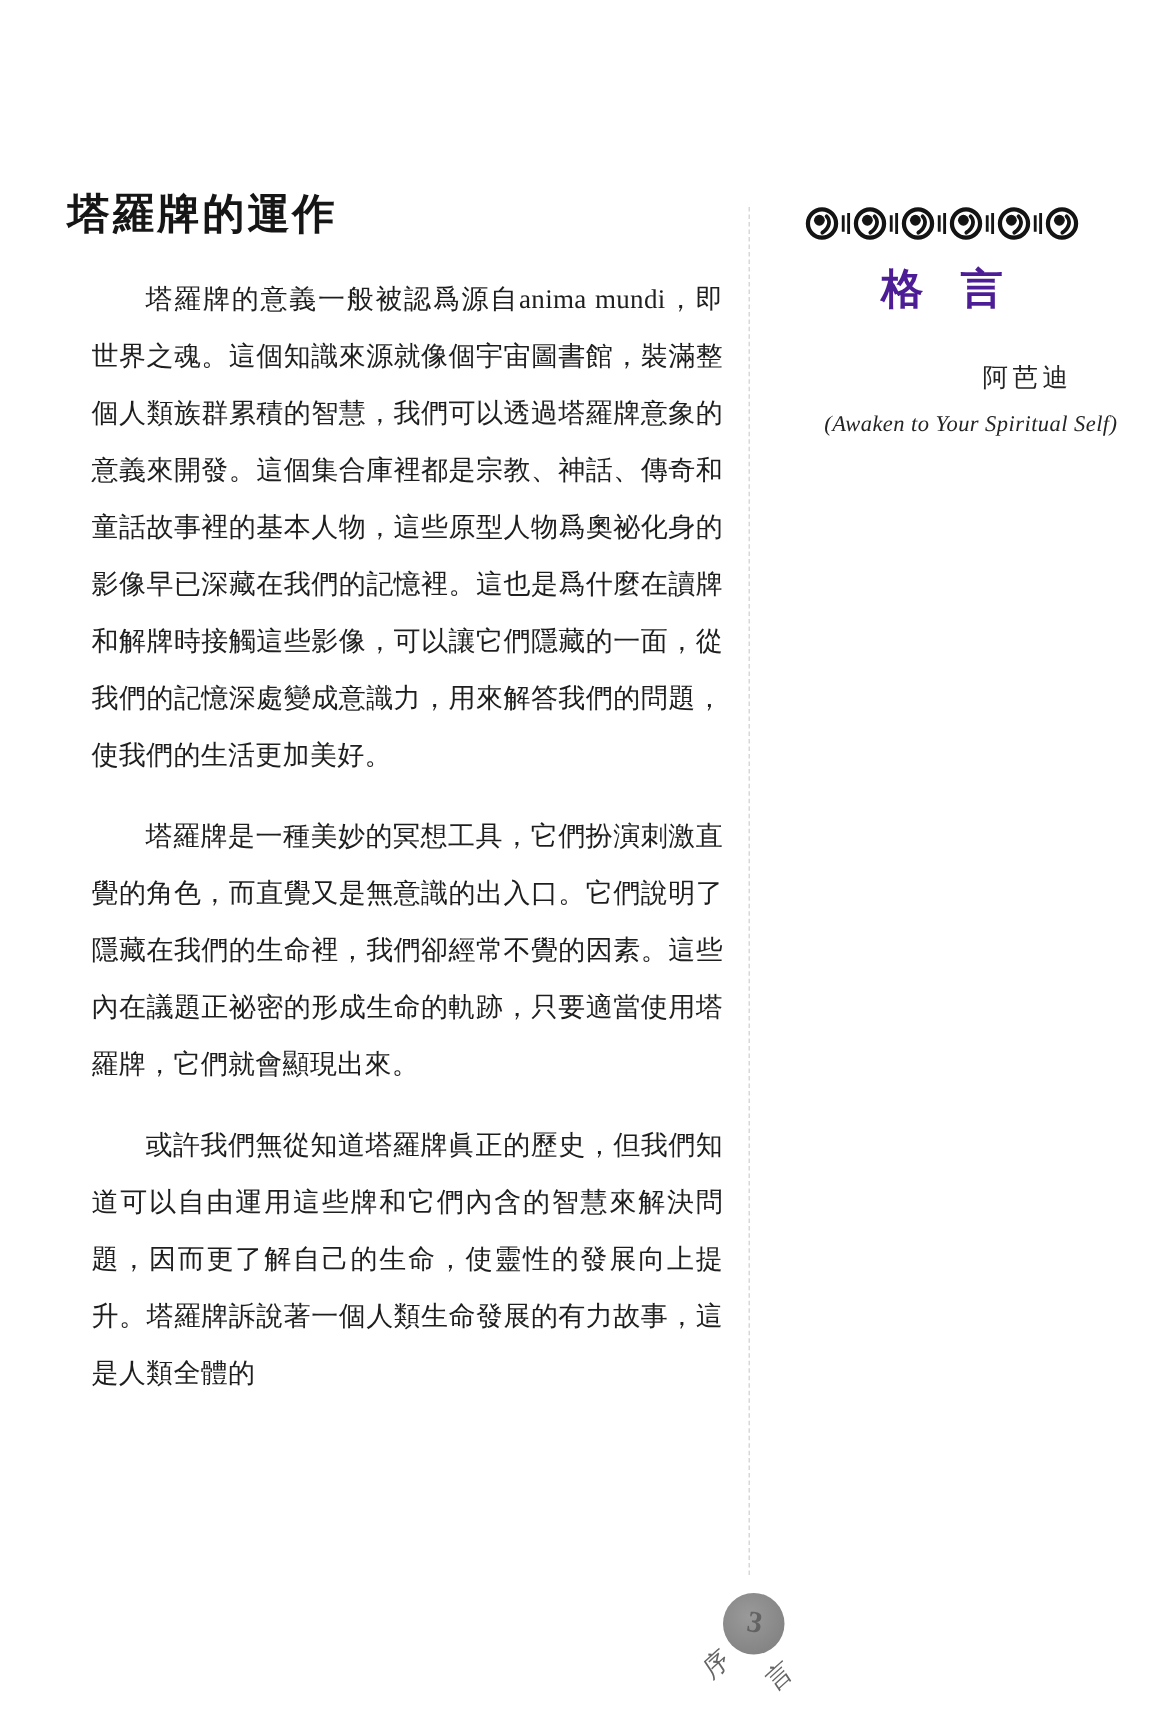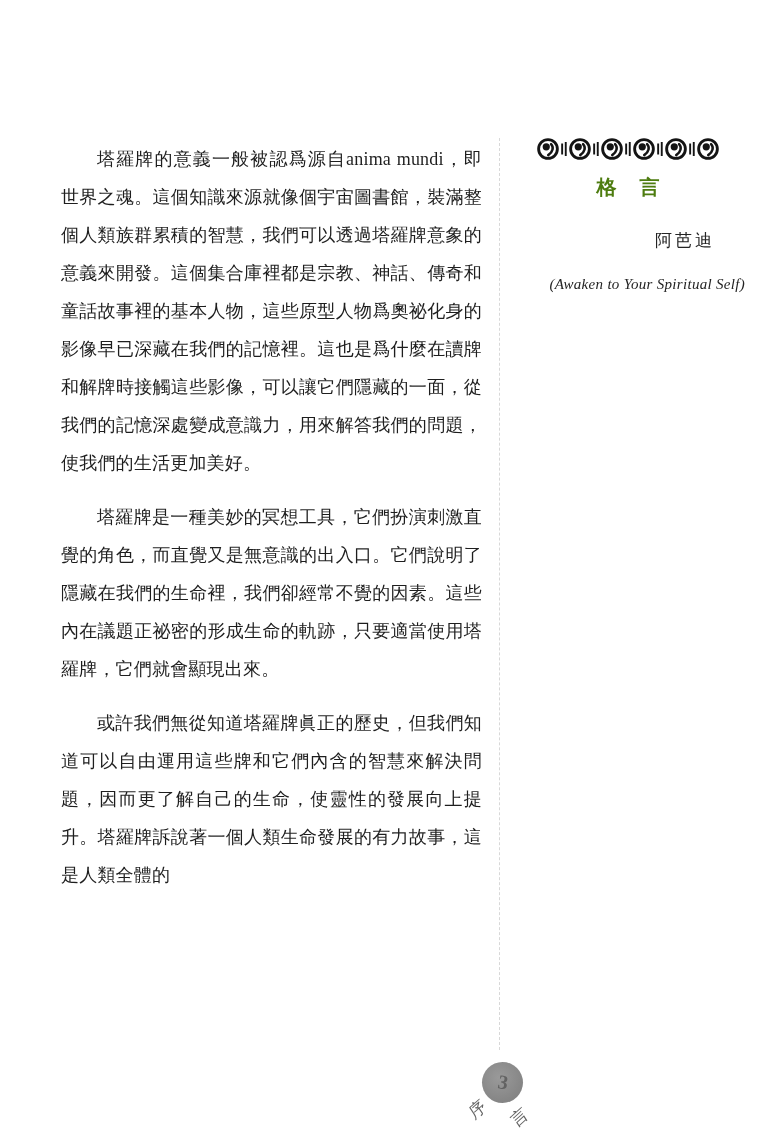--- a/index.html
+++ b/index.html
@@ -59,25 +59,25 @@
   .ornament{
     display:flex;
     justify-content:center;
     align-items:center;
     height:30px;
   }
   .ornament svg{display:block;}
   .motto-title{
     margin:10px 0 16px 0;
     text-align:center;
-    font-size:20px;
+    font-size:28px;
     font-weight:bold;
     letter-spacing:9px;
     text-indent:9px;
-    color:#4d7c0f;
+    color:#4c1d95;
   }
   .motto-quote{
     margin:0;
     width:236px;
     font-size:16.5px;
     line-height:37px;
     letter-spacing:3px;
     text-align:justify;
     padding-left:17px;
     text-indent:-17px;
@@ -94,21 +94,21 @@
     letter-spacing:3px;
   }
   .attr.book-zh{
     margin-top:8px;
     padding-right:20px;
     font-size:17px;
     font-weight:bold;
     letter-spacing:1px;
   }
   .attr.book-en{
-    margin-top:24px;
+    margin-top:12px;
     padding-right:4px;
     font-size:15px;
     font-style:italic;
     letter-spacing:0.3px;
   }
   
   .page-badge{
     position:absolute;
     left:482px;
     top:1062px;
@@ -138,20 +138,21 @@
   .sec-char.c2{left:511px;top:1106px;}
 </style>
 </head>
 <body>
 
 <div class="page">
 
   <div class="gutter"></div>
 
   <div class="main-col">
+    <h1 class="page-title">塔羅牌的運作</h1>
     <p class="body-par">塔羅牌的意義一般被認爲源自anima mundi，即世界之魂。這個知識來源就像個宇宙圖書館，裝滿整個人類族群累積的智慧，我們可以透過塔羅牌意象的意義來開發。這個集合庫裡都是宗教、神話、傳奇和童話故事裡的基本人物，這些原型人物爲奧祕化身的影像早已深藏在我們的記憶裡。這也是爲什麼在讀牌和解牌時接觸這些影像，可以讓它們隱藏的一面，從我們的記憶深處變成意識力，用來解答我們的問題，使我們的生活更加美好。</p>
     <p class="body-par">塔羅牌是一種美妙的冥想工具，它們扮演刺激直覺的角色，而直覺又是無意識的出入口。它們說明了隱藏在我們的生命裡，我們卻經常不覺的因素。這些內在議題正祕密的形成生命的軌跡，只要適當使用塔羅牌，它們就會顯現出來。</p>
     <p class="body-par">或許我們無從知道塔羅牌眞正的歷史，但我們知道可以自由運用這些牌和它們內含的智慧來解決問題，因而更了解自己的生命，使靈性的發展向上提升。塔羅牌訴說著一個人類生命發展的有力故事，這是人類全體的</p>
   </div>
 
   <aside class="sidebar">
     <div class="ornament" id="ornament">
         <svg width="24" height="24" viewBox="0 0 22 22">
           <circle cx="11" cy="11" r="8.6" fill="none" stroke="#141414" stroke-width="2.6"></circle>
           <circle cx="9.4" cy="9" r="3.3" fill="#141414"></circle>

